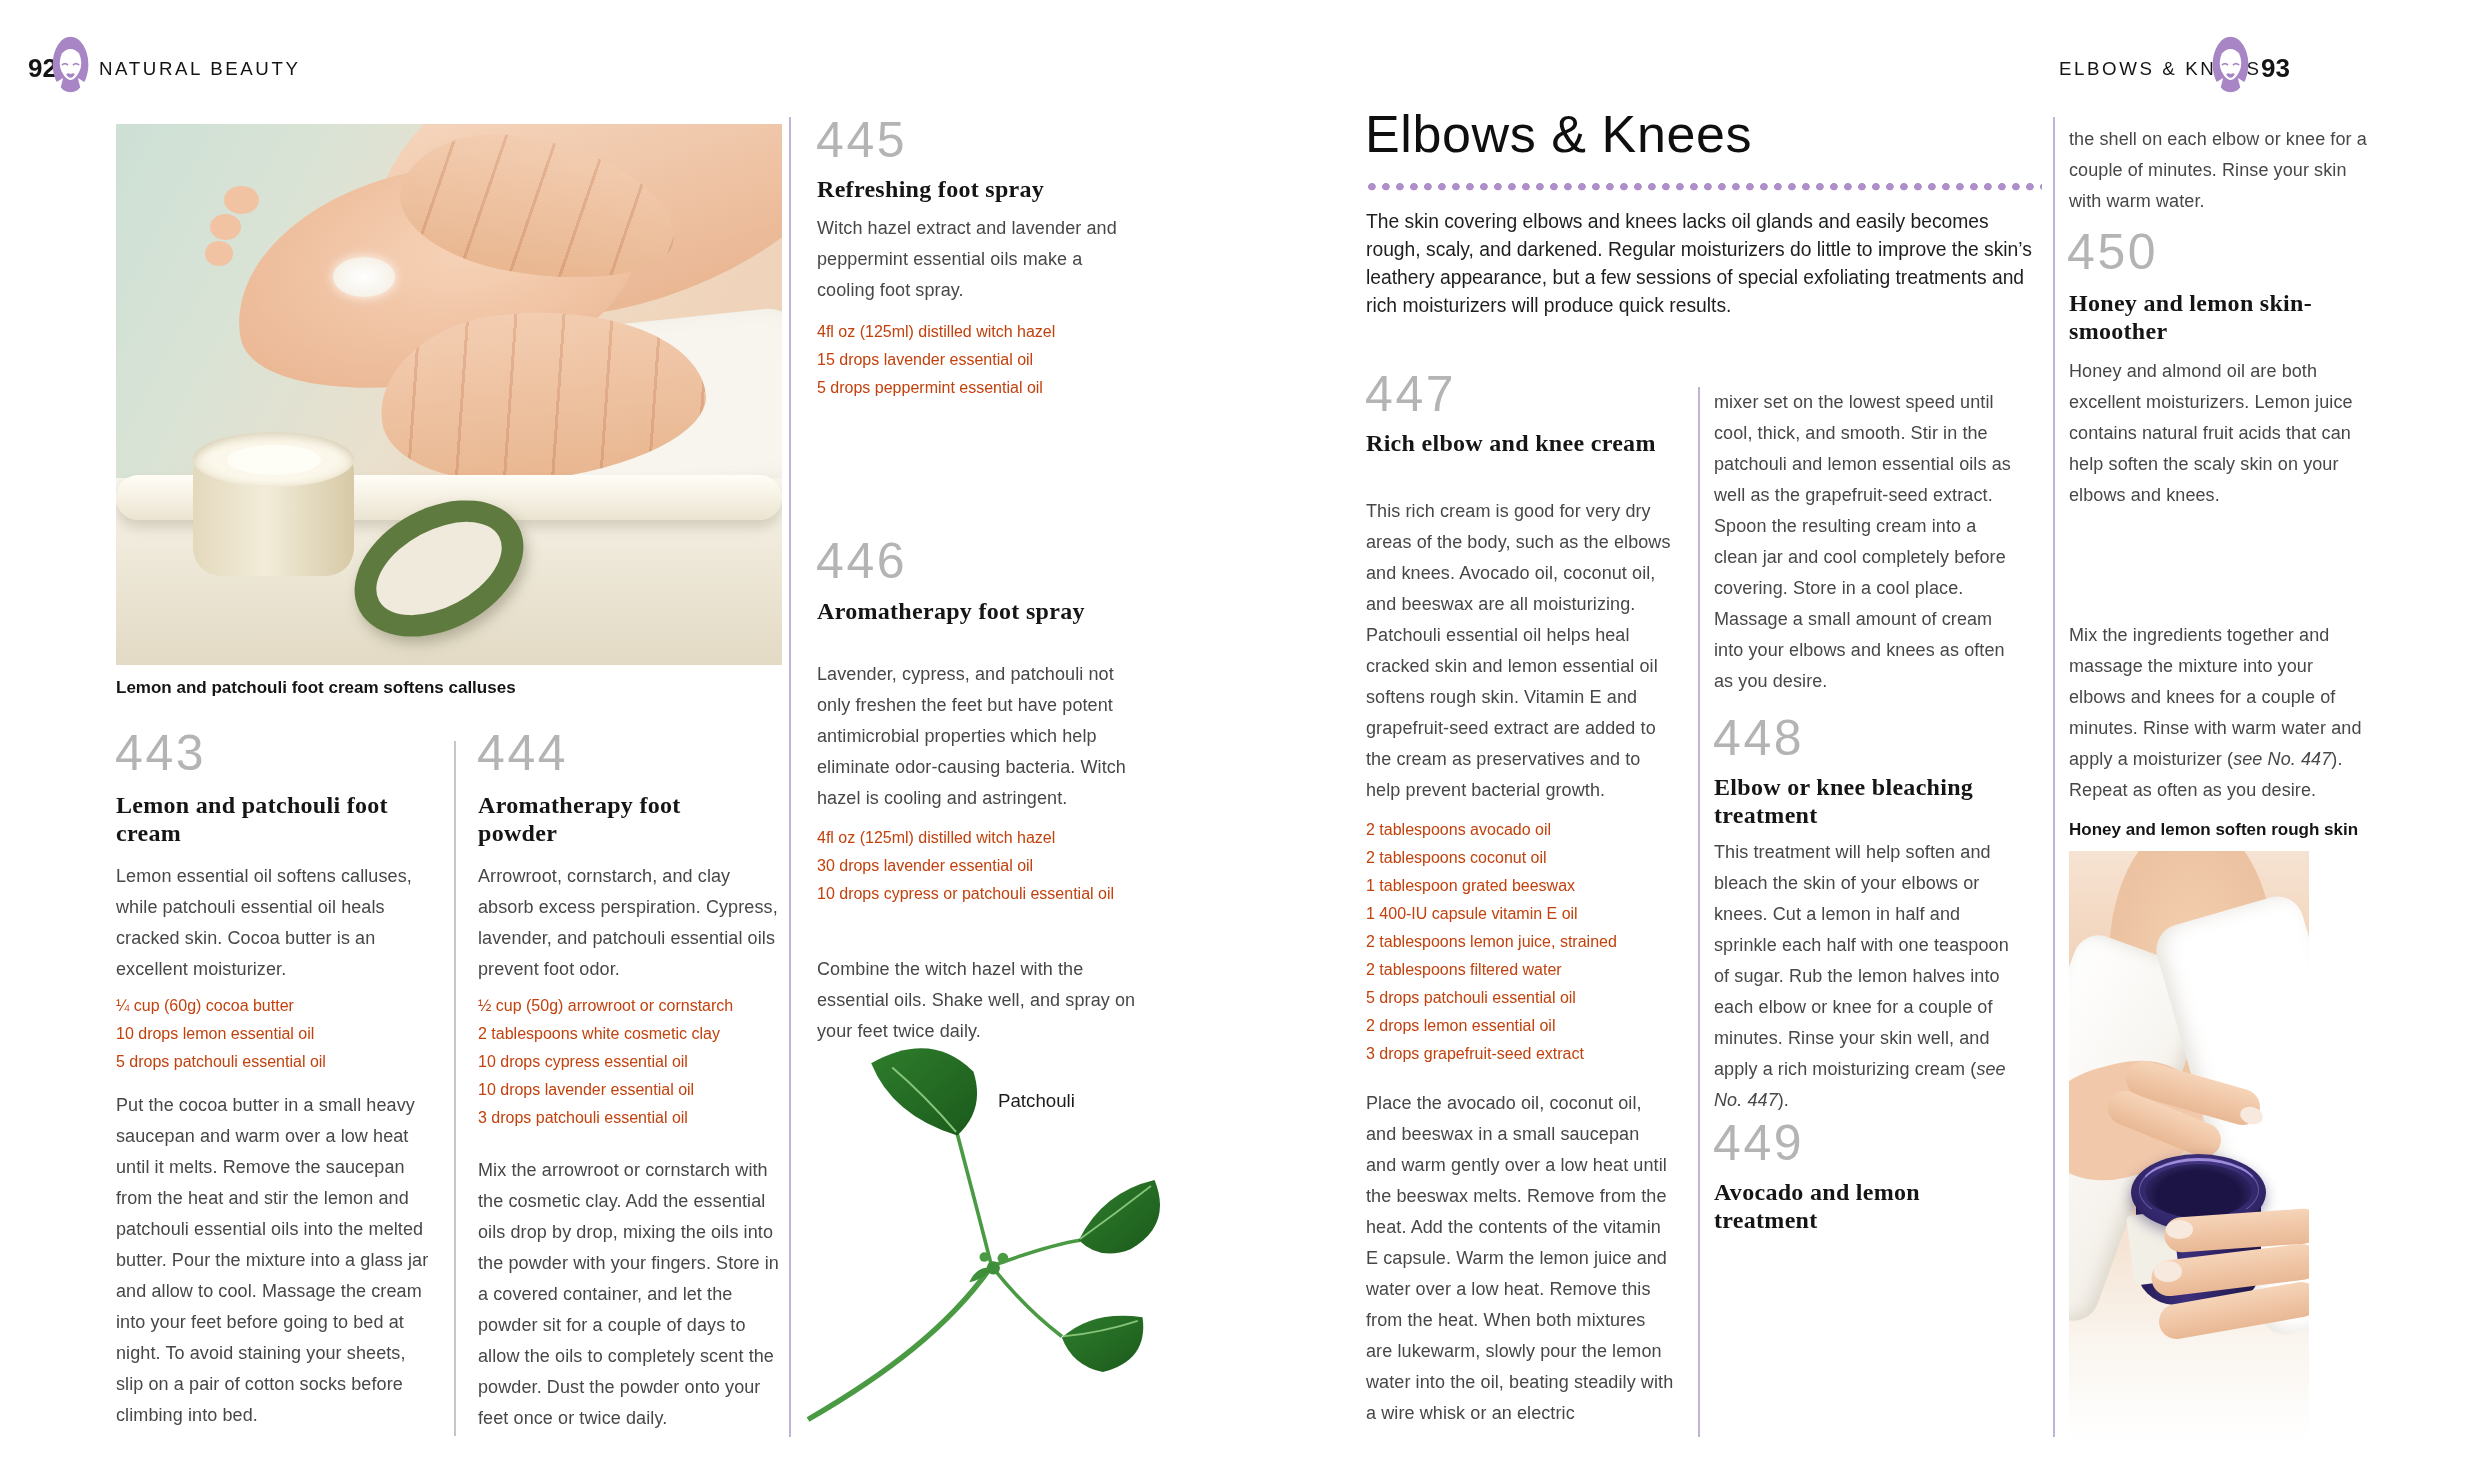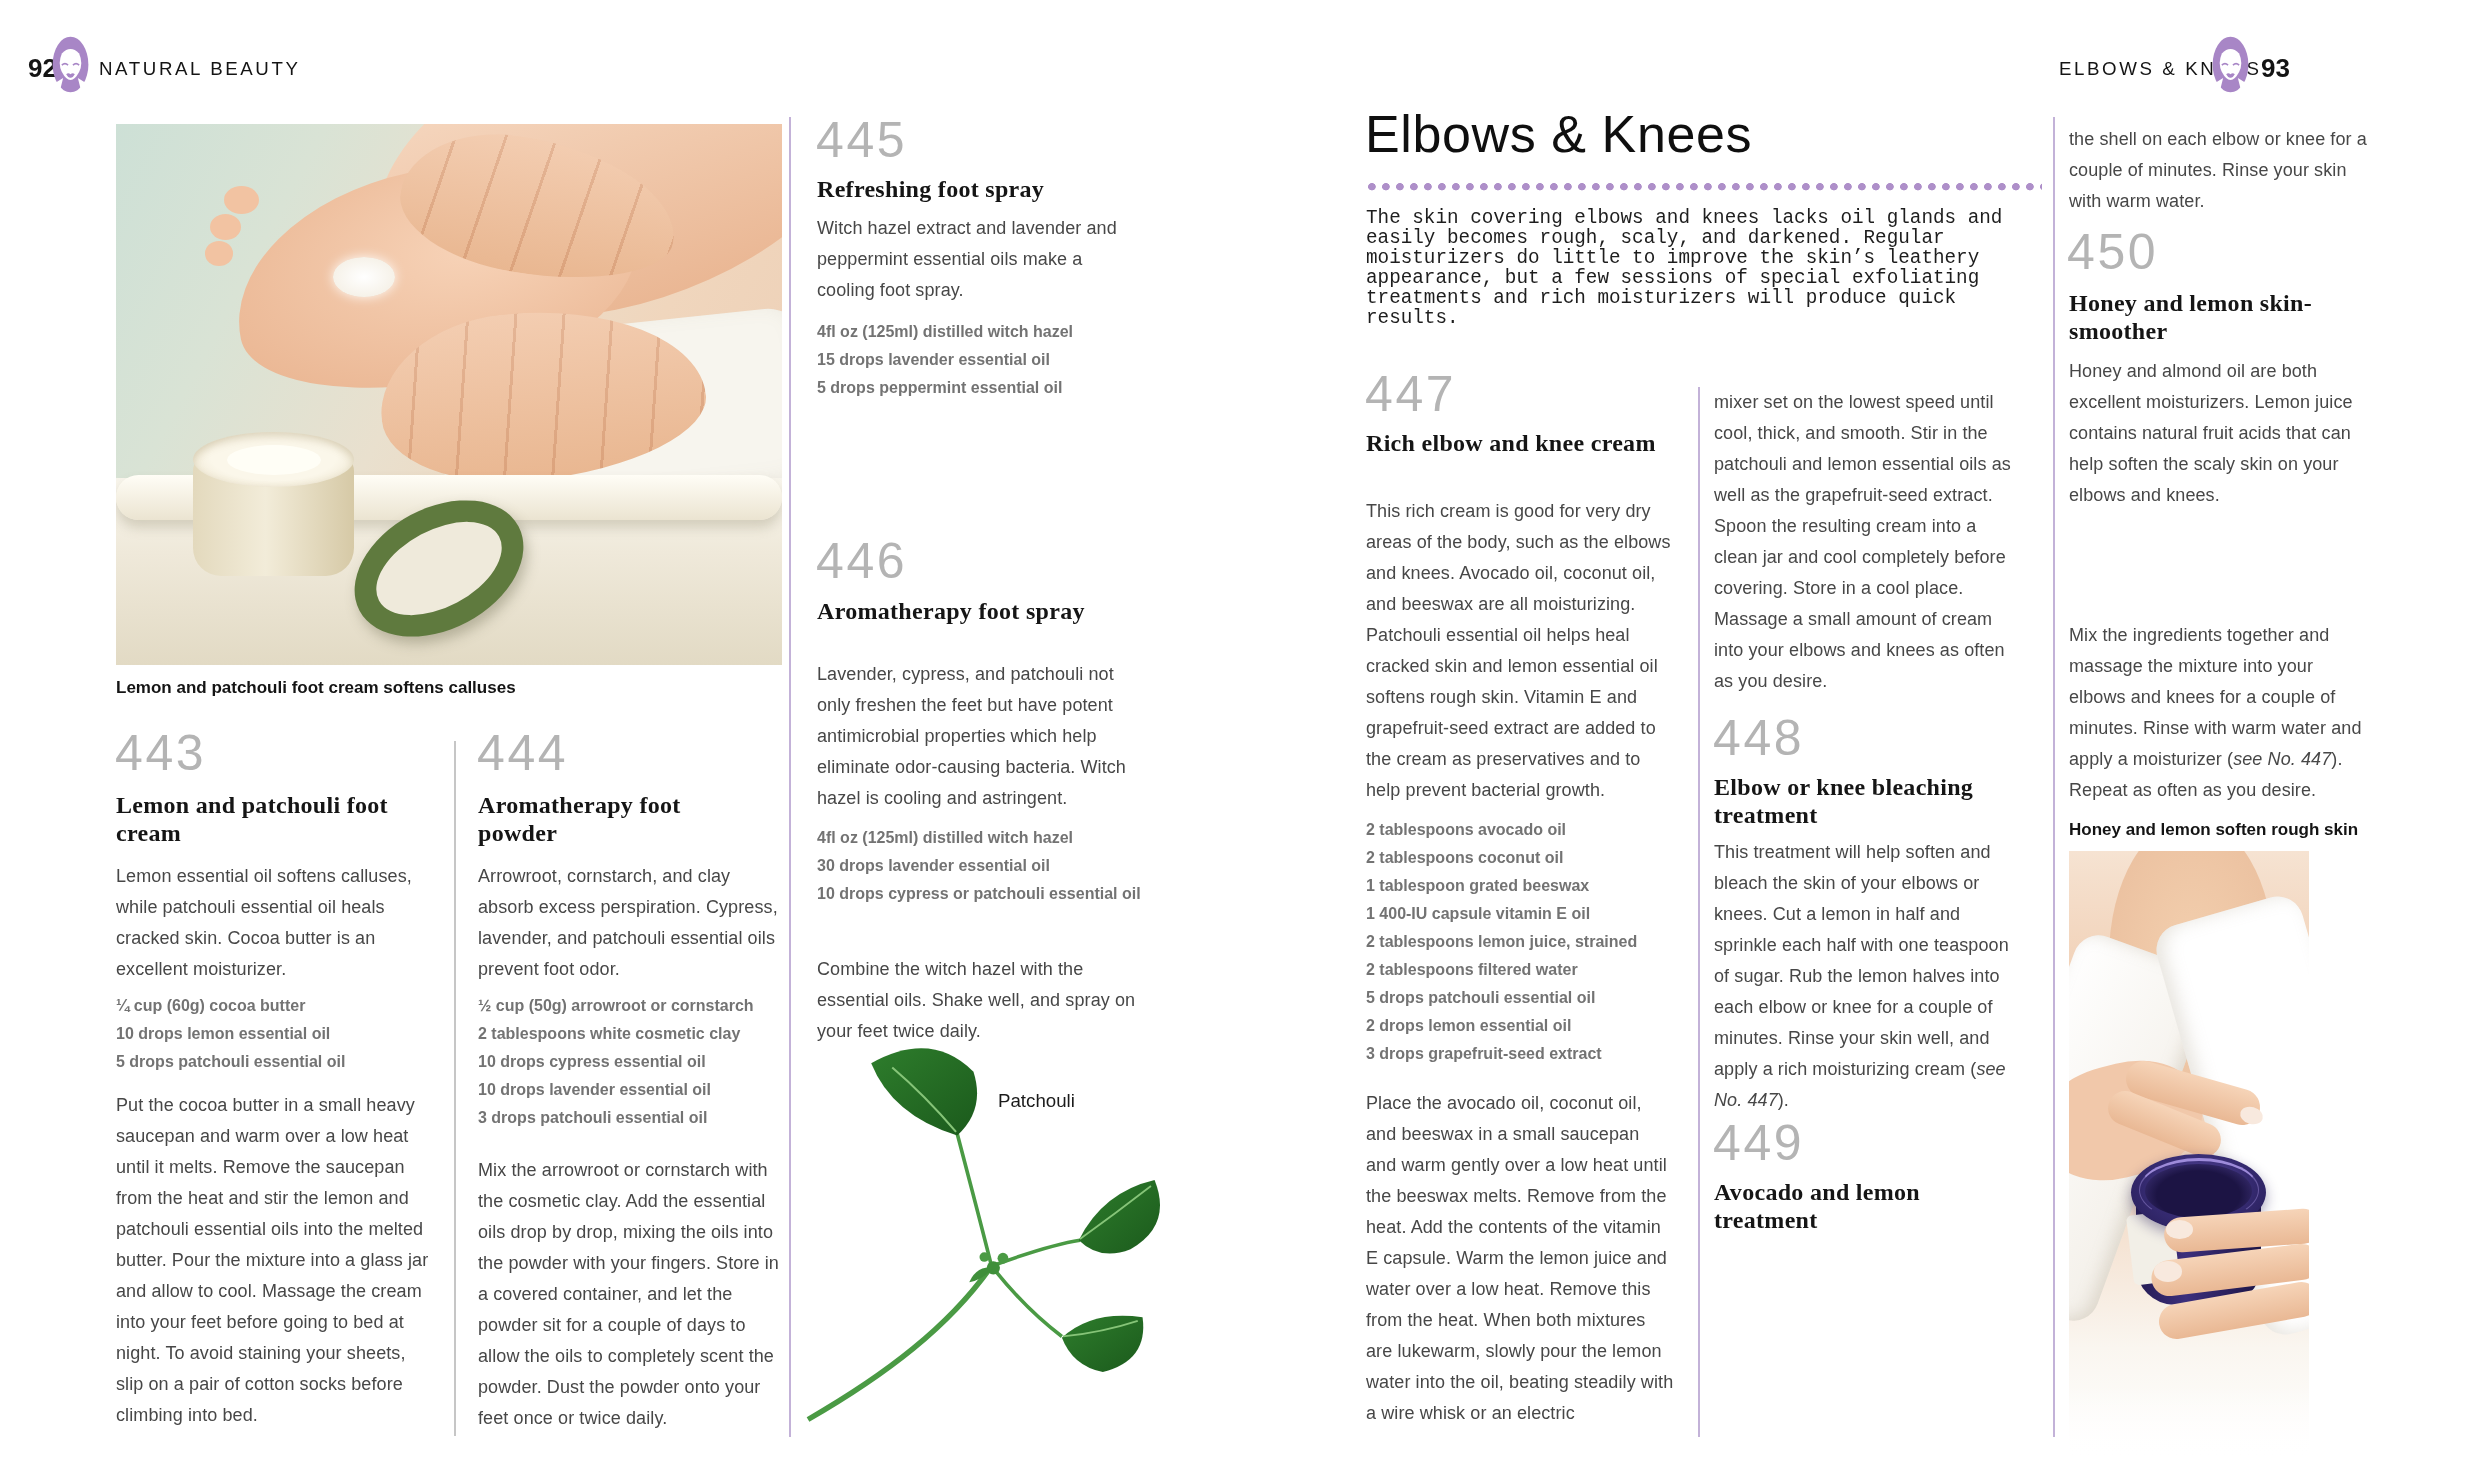--- a/index.html
+++ b/index.html
@@ -7,25 +7,25 @@
   .spread{position:relative;width:2475px;height:1478px;background:#fff;overflow:hidden;
           font-family:"Liberation Sans",sans-serif;color:#222}
   .abs{position:absolute}
 
   
   .pagenum{font-size:26px;font-weight:700;color:#141414}
   .runhead{font-size:18.7px;letter-spacing:2.6px;color:#141414}
   .art-num{font-size:50px;color:#b4b4b4;letter-spacing:2.6px;line-height:1}
   .art-title{font-family:"Liberation Serif",serif;font-weight:700;font-size:24px;line-height:28px;color:#151515;letter-spacing:0.3px}
   .body-sans{font-size:18px;line-height:31px;color:#474747;letter-spacing:0.1px}
-  .ingredients{font-size:16px;line-height:28px;font-weight:700;color:#737373}
+  .ingredients{font-size:16px;line-height:28px;font-weight:400;color:#c2410c}
   .ingredients > div{padding-left:45px;text-indent:-45px}
   .caption{font-size:17px;font-weight:700;color:#141414}
   .sec-title{font-size:52px;color:#0f0f0f;letter-spacing:0.6px;line-height:1}
-  .intro-serif{font-family:Liberation Mono, monospace;font-size:19.3px;line-height:20px;color:#1e1e1e}
+  .intro-serif{font-family:Liberation Sans, sans-serif;font-size:19.3px;line-height:28px;color:#1e1e1e}
   .it{font-style:italic}
   .vdiv{width:1.9px;background:#c3b2d8}
   .vdiv.gray{background:#c6c6c6}
   .dotline{height:8.4px;background-image:radial-gradient(circle at 3.9px 3.9px,#ae8fc9 3.5px,rgba(0,0,0,0) 4.2px);
            background-size:14px 8.4px;background-repeat:repeat-x}
   .plant-label{font-size:18.7px;color:#1b1b1b}
 
   
   .photo-left{left:116px;top:124px;width:666px;height:541px;overflow:hidden;background:linear-gradient(118deg,#cde0d6 0%,#d9e3d5 22%,#e9e0ce 45%,#f0d6bd 68%,#eccdb4 100%)}
   .pl-leg{position:absolute;right:-90px;top:-97px;width:503px;height:277px;border-radius:50%;

